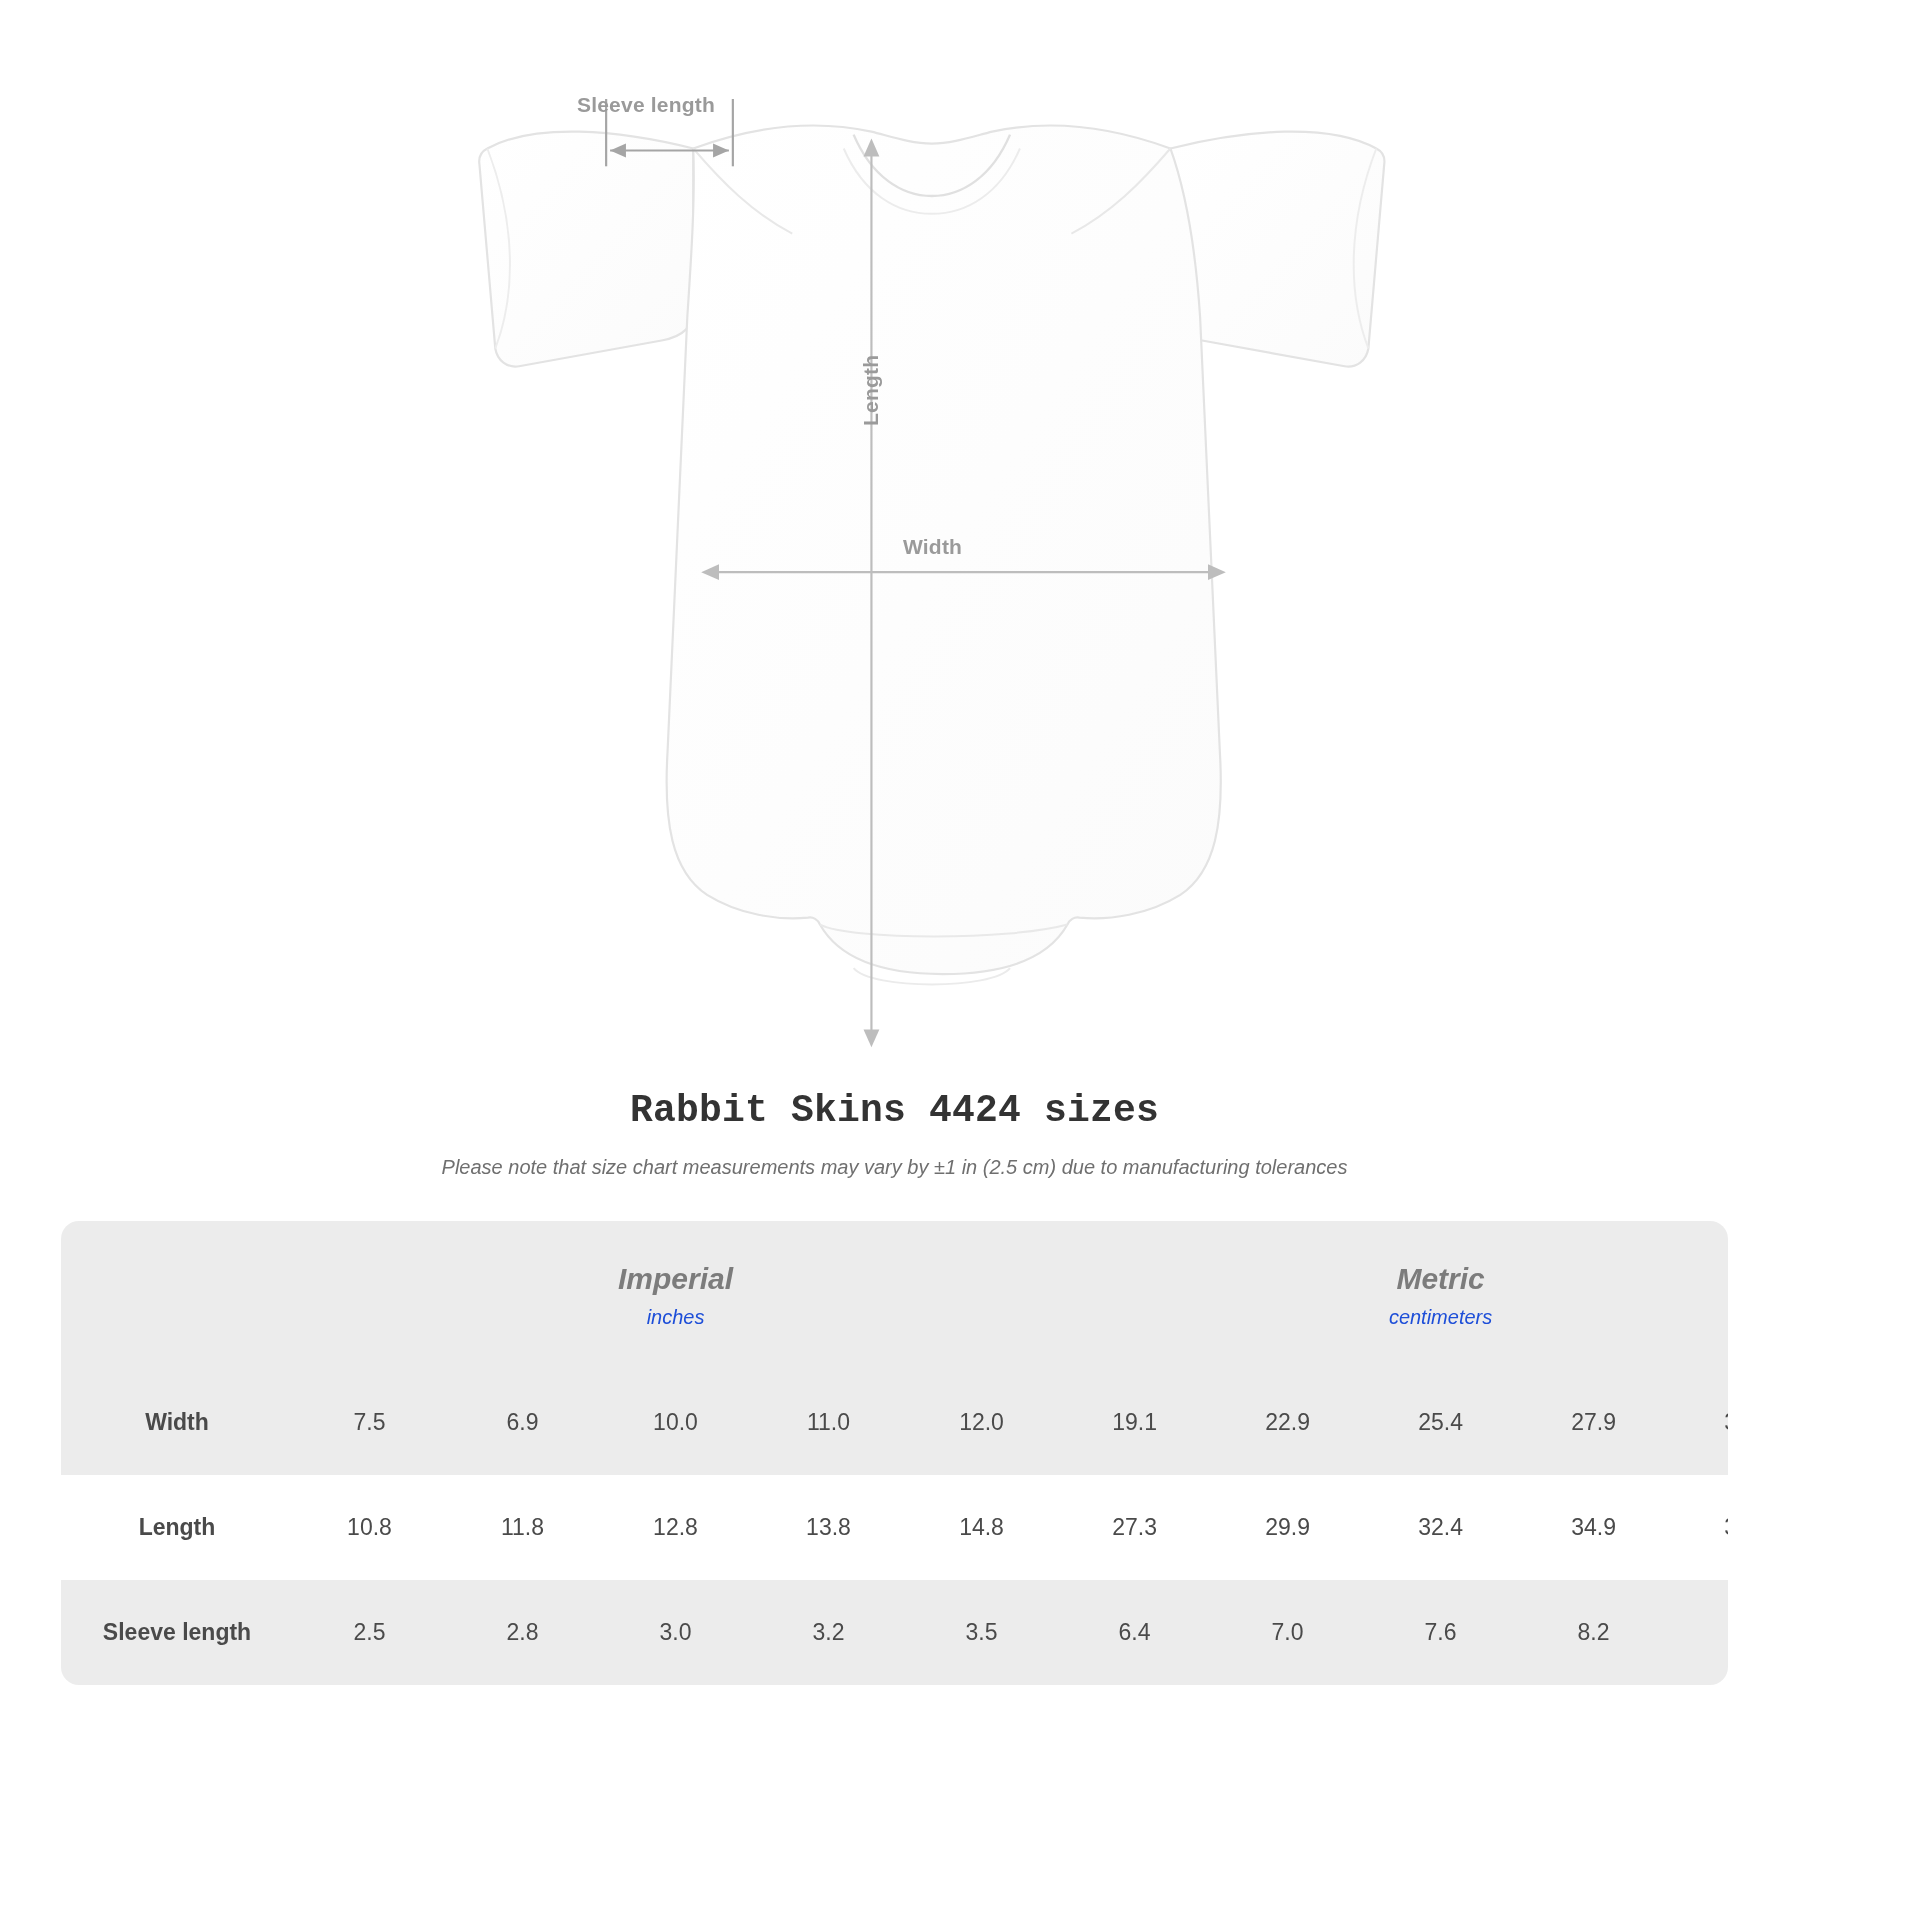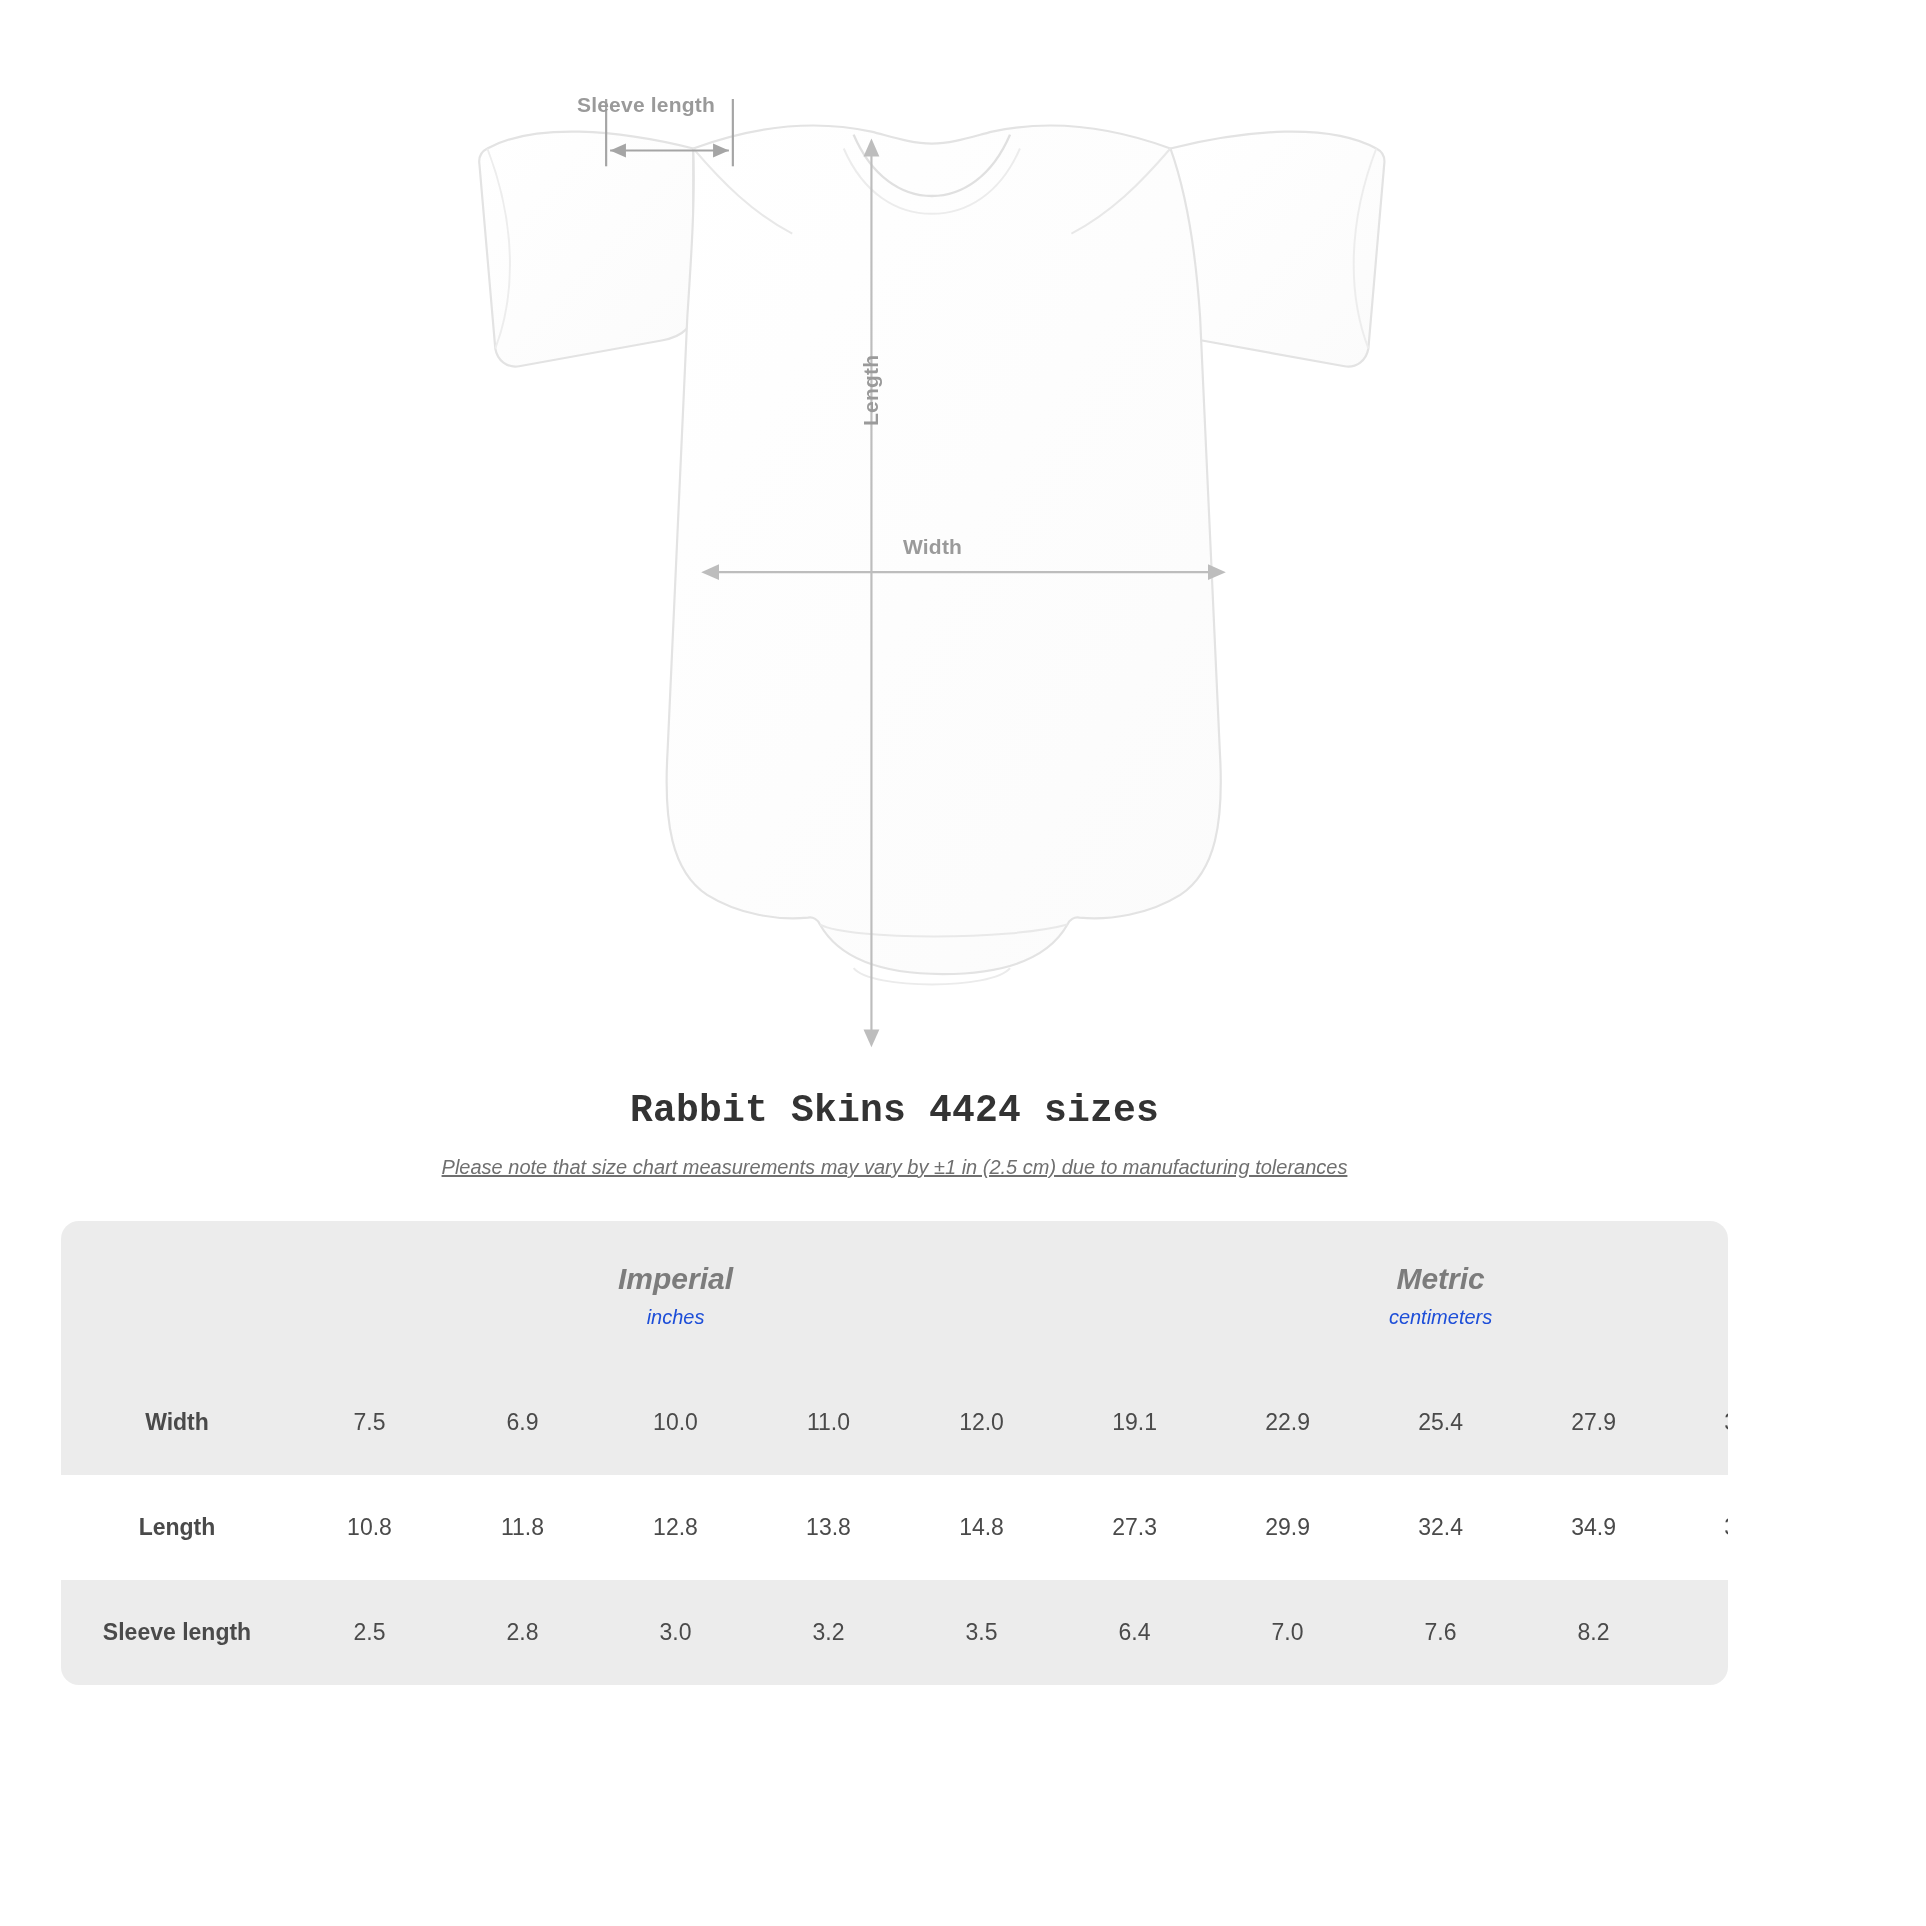--- a/index.html
+++ b/index.html
@@ -67,21 +67,20 @@
     color: #333333;
     margin: 0;
     letter-spacing: 0.2px;
     font-family: Liberation Mono, monospace;
   }
   .chart-note {
     font-size: 20px;
     font-style: italic;
     color: #6f6f6f;
     margin-top: 24px;
-    text-decoration: underline;
   }
 
   
   .table-wrap {
     margin: 42px 61px 7px 61px;
     border-radius: 18px;
     overflow: hidden;
   }
   table.size-table {
     width: 100%;

